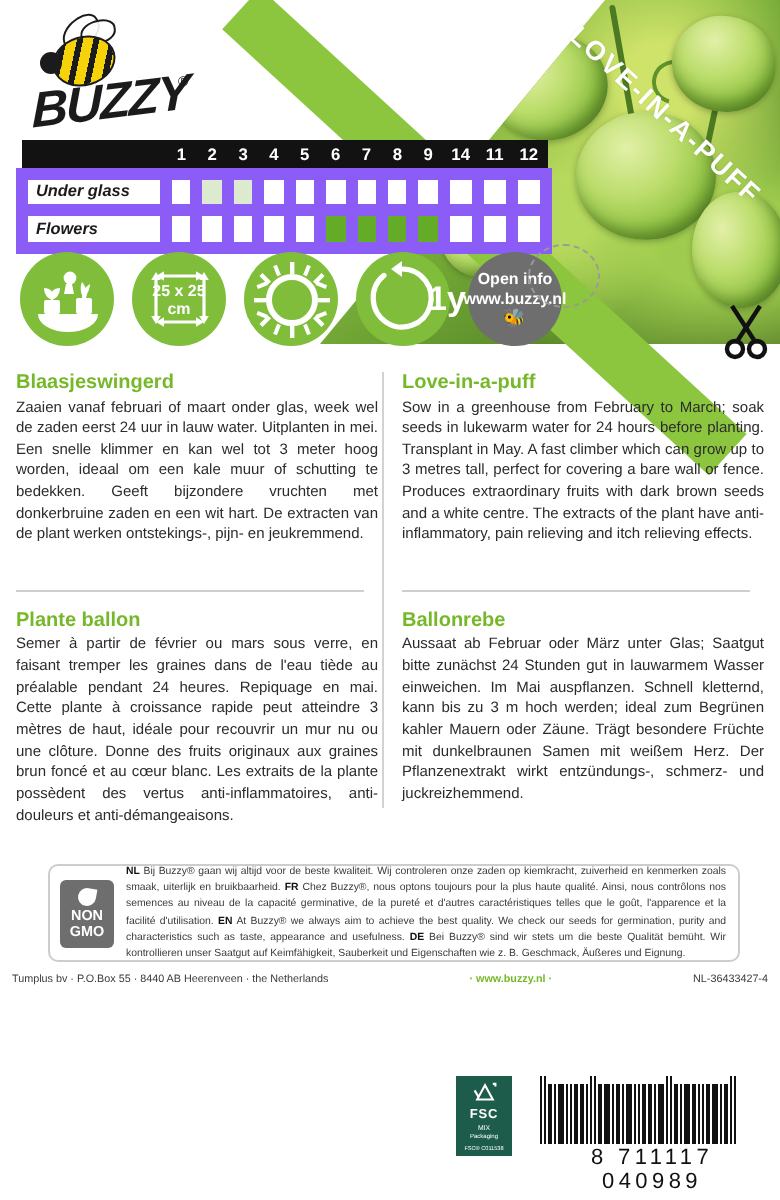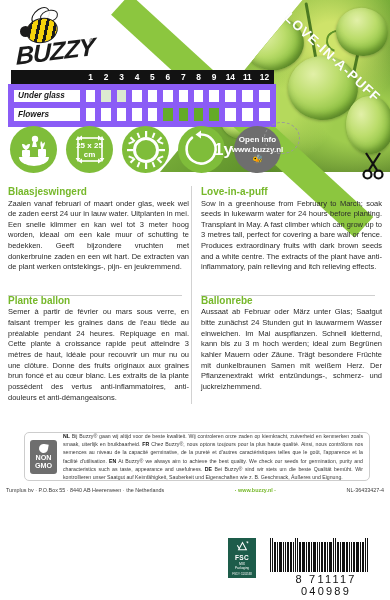--- a/index.html
+++ b/index.html
@@ -97,21 +97,21 @@
   .ic svg{display:block;}
   .ic .txt{color:#fff;font-size:8px;font-weight:bold;text-align:center;line-height:1.15;}
   .ic .yr{color:#fff;font-size:17px;font-weight:bold;margin-left:44px;}
   .dash-bubble{position:absolute;left:30px;top:-4px;width:34px;height:30px;
     border:1.3px dashed #9a9a9a;border-radius:50%;}
 
   
   .cols{position:absolute;left:8px;top:186px;width:374px;}
   .col-row{display:flex;gap:12px;}
   .block{width:181px;position:relative;}
-  .block.pad-top{}
+  .block.pad-top{padding-top:10px;}
   .sep-h{position:absolute;left:0;top:0;width:174px;height:1px;background:#cfcfcf;}
   .blk-title{color:#76b82a;font-weight:bold;font-size:10px;margin-bottom:1.5px;
              font-family:"Liberation Sans", sans-serif;}
   .blk-body{color:#2b2b2b;font-size:7.5px;line-height:1.42;text-align:justify;
             font-family:"Liberation Sans", sans-serif;}
 
   .vdiv{position:absolute;left:191px;top:186px;width:1px;height:218px;background:#d2d2d2;}
 
   
   .disclaim{position:absolute;left:24px;top:432px;width:344px;height:47px;

